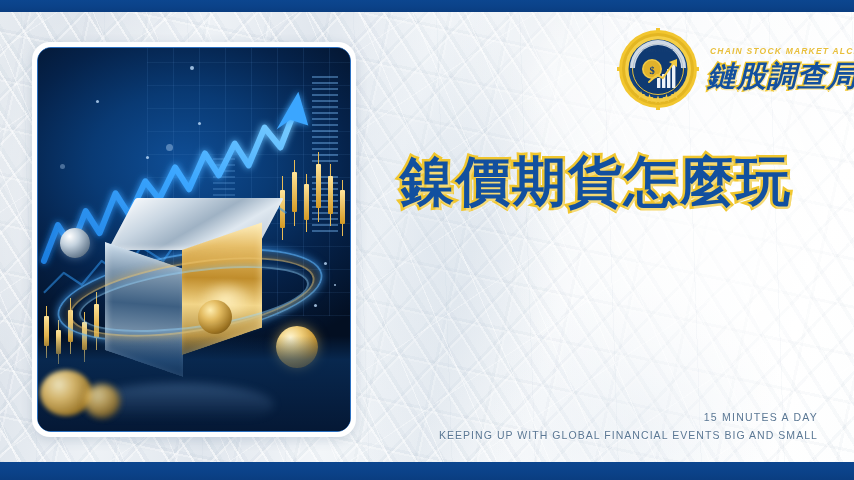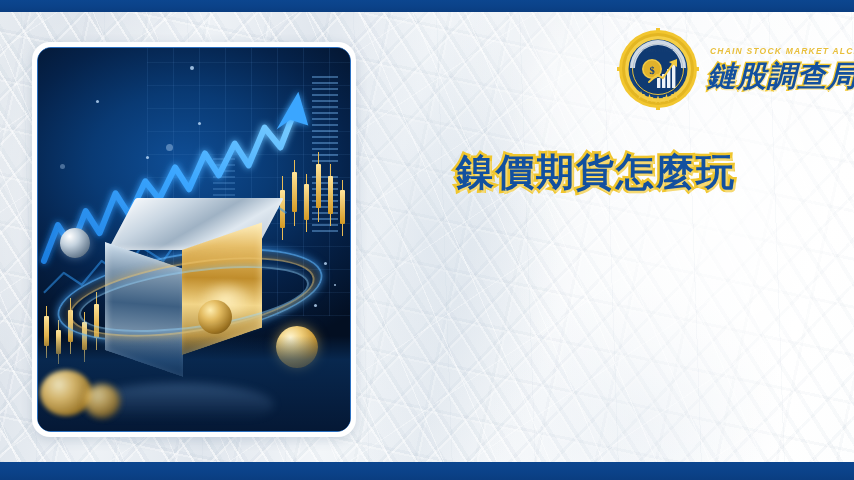--- a/index.html
+++ b/index.html
@@ -237,21 +237,21 @@
   .title-line{
     font-weight:900;
     color:#12509f;
     letter-spacing:2px;
     line-height:1.18;
     -webkit-text-stroke:5px #f0c62e;
     paint-order:stroke fill;
     text-shadow:2px 3px 1px rgba(255,255,255,.35);
     white-space:nowrap;
   }
-  .title-1{ font-size:38px; }
+  .title-1{ font-size:54px; }
   .title-2{ font-size:52px; margin-top:8px; letter-spacing:1px; }
 
   
   .tagline{
     position:absolute; right:36px; bottom:36px;
     text-align:right;
     color:#5a7794;
     letter-spacing:1.25px;
     font-size:10.5px;
     line-height:1.65;
@@ -419,14 +419,18 @@
     <div class="logo-text">
       <div class="logo-en">CHAIN STOCK MARKET ALCHEMY</div>
       <div class="logo-cn">鏈股調查局</div>
     </div>
   </div>
 
   <div class="title-block">
     <div class="title-line title-1">鎳價期貨怎麼玩</div>
   </div>
 
+  <div class="tagline">
+    <div class="tag-1">15 MINUTES A DAY</div>
+    <div class="tag-2">KEEPING UP WITH GLOBAL FINANCIAL EVENTS BIG AND SMALL</div>
+  </div>
 
 </div>
 
 </body></html>

